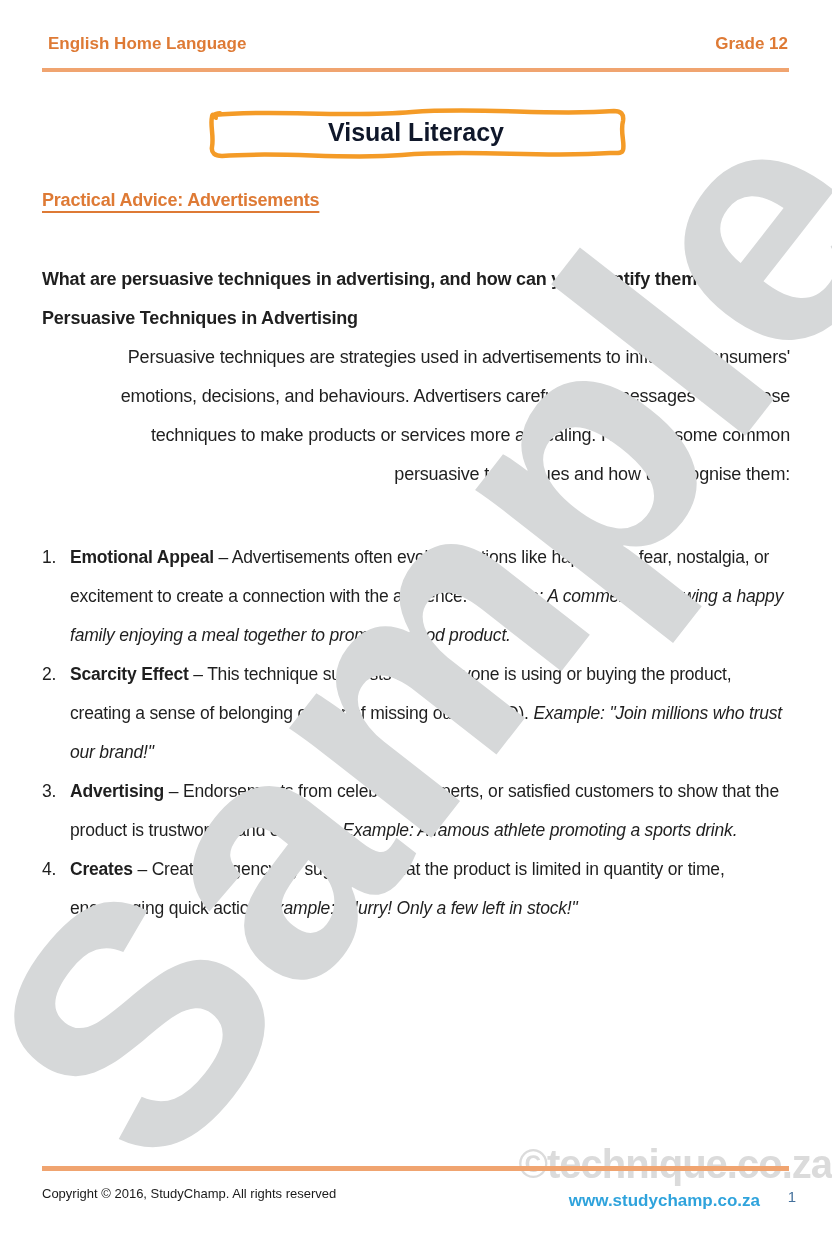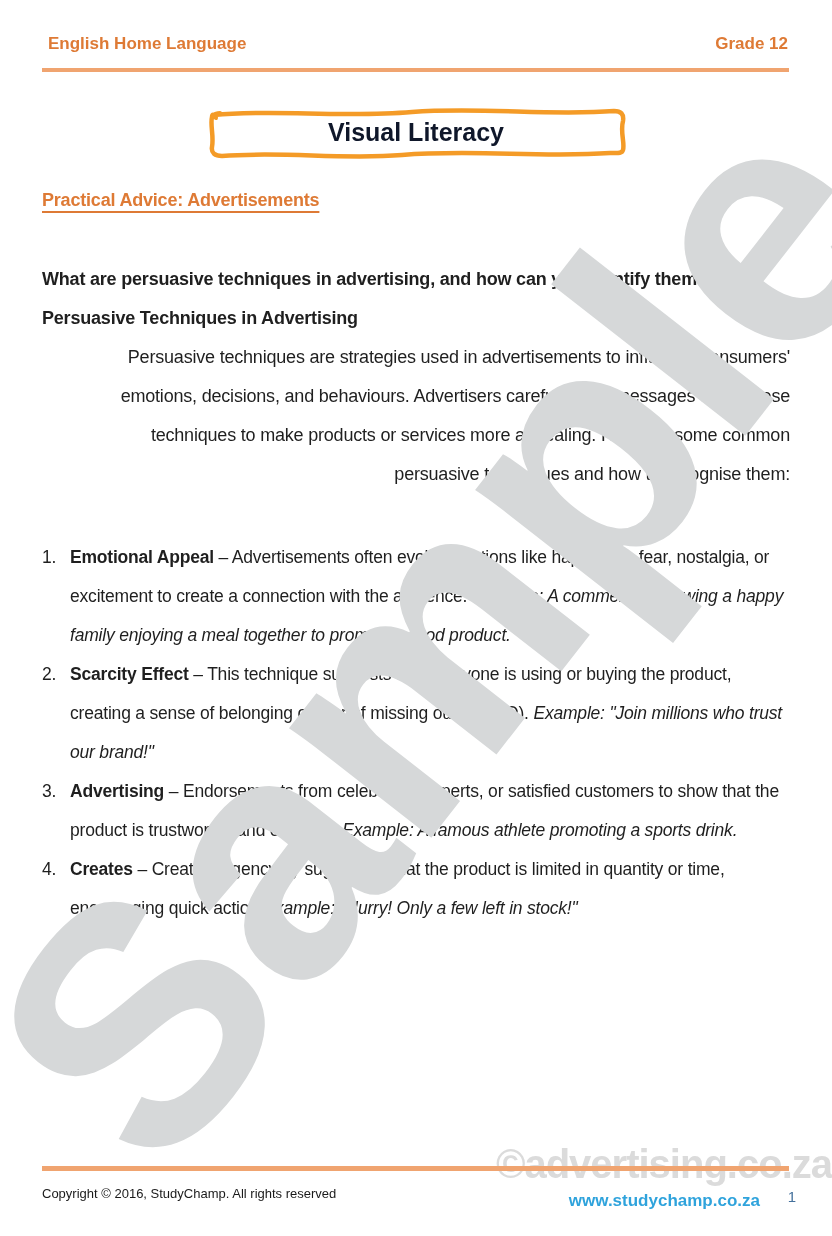--- a/index.html
+++ b/index.html
@@ -223,20 +223,20 @@
       <span class="num">4.</span>
       <b>Creates</b><span> – Creates urgency by suggesting that the product is limited in quantity or time, encouraging quick action.</span><i>Example: "Hurry! Only a few left in stock!"</i>
     </div>
   </div>
 
   <div class="wm-clip">
     <div class="wm-sample">Sample</div>
   </div>
 
   <div class="footer">
-    <div class="footer-wm">©advertising.co.za</div>
+    <div class="footer-wm">©technique.co.za</div>
     <div class="footer-rule"></div>
     <span class="copyright">Copyright © 2016, StudyChamp. All rights reserved</span>
     <a class="website">www.studychamp.co.za</a>
     <span class="page-num">1</span>
   </div>
 
 </div>
 
 </body></html>

